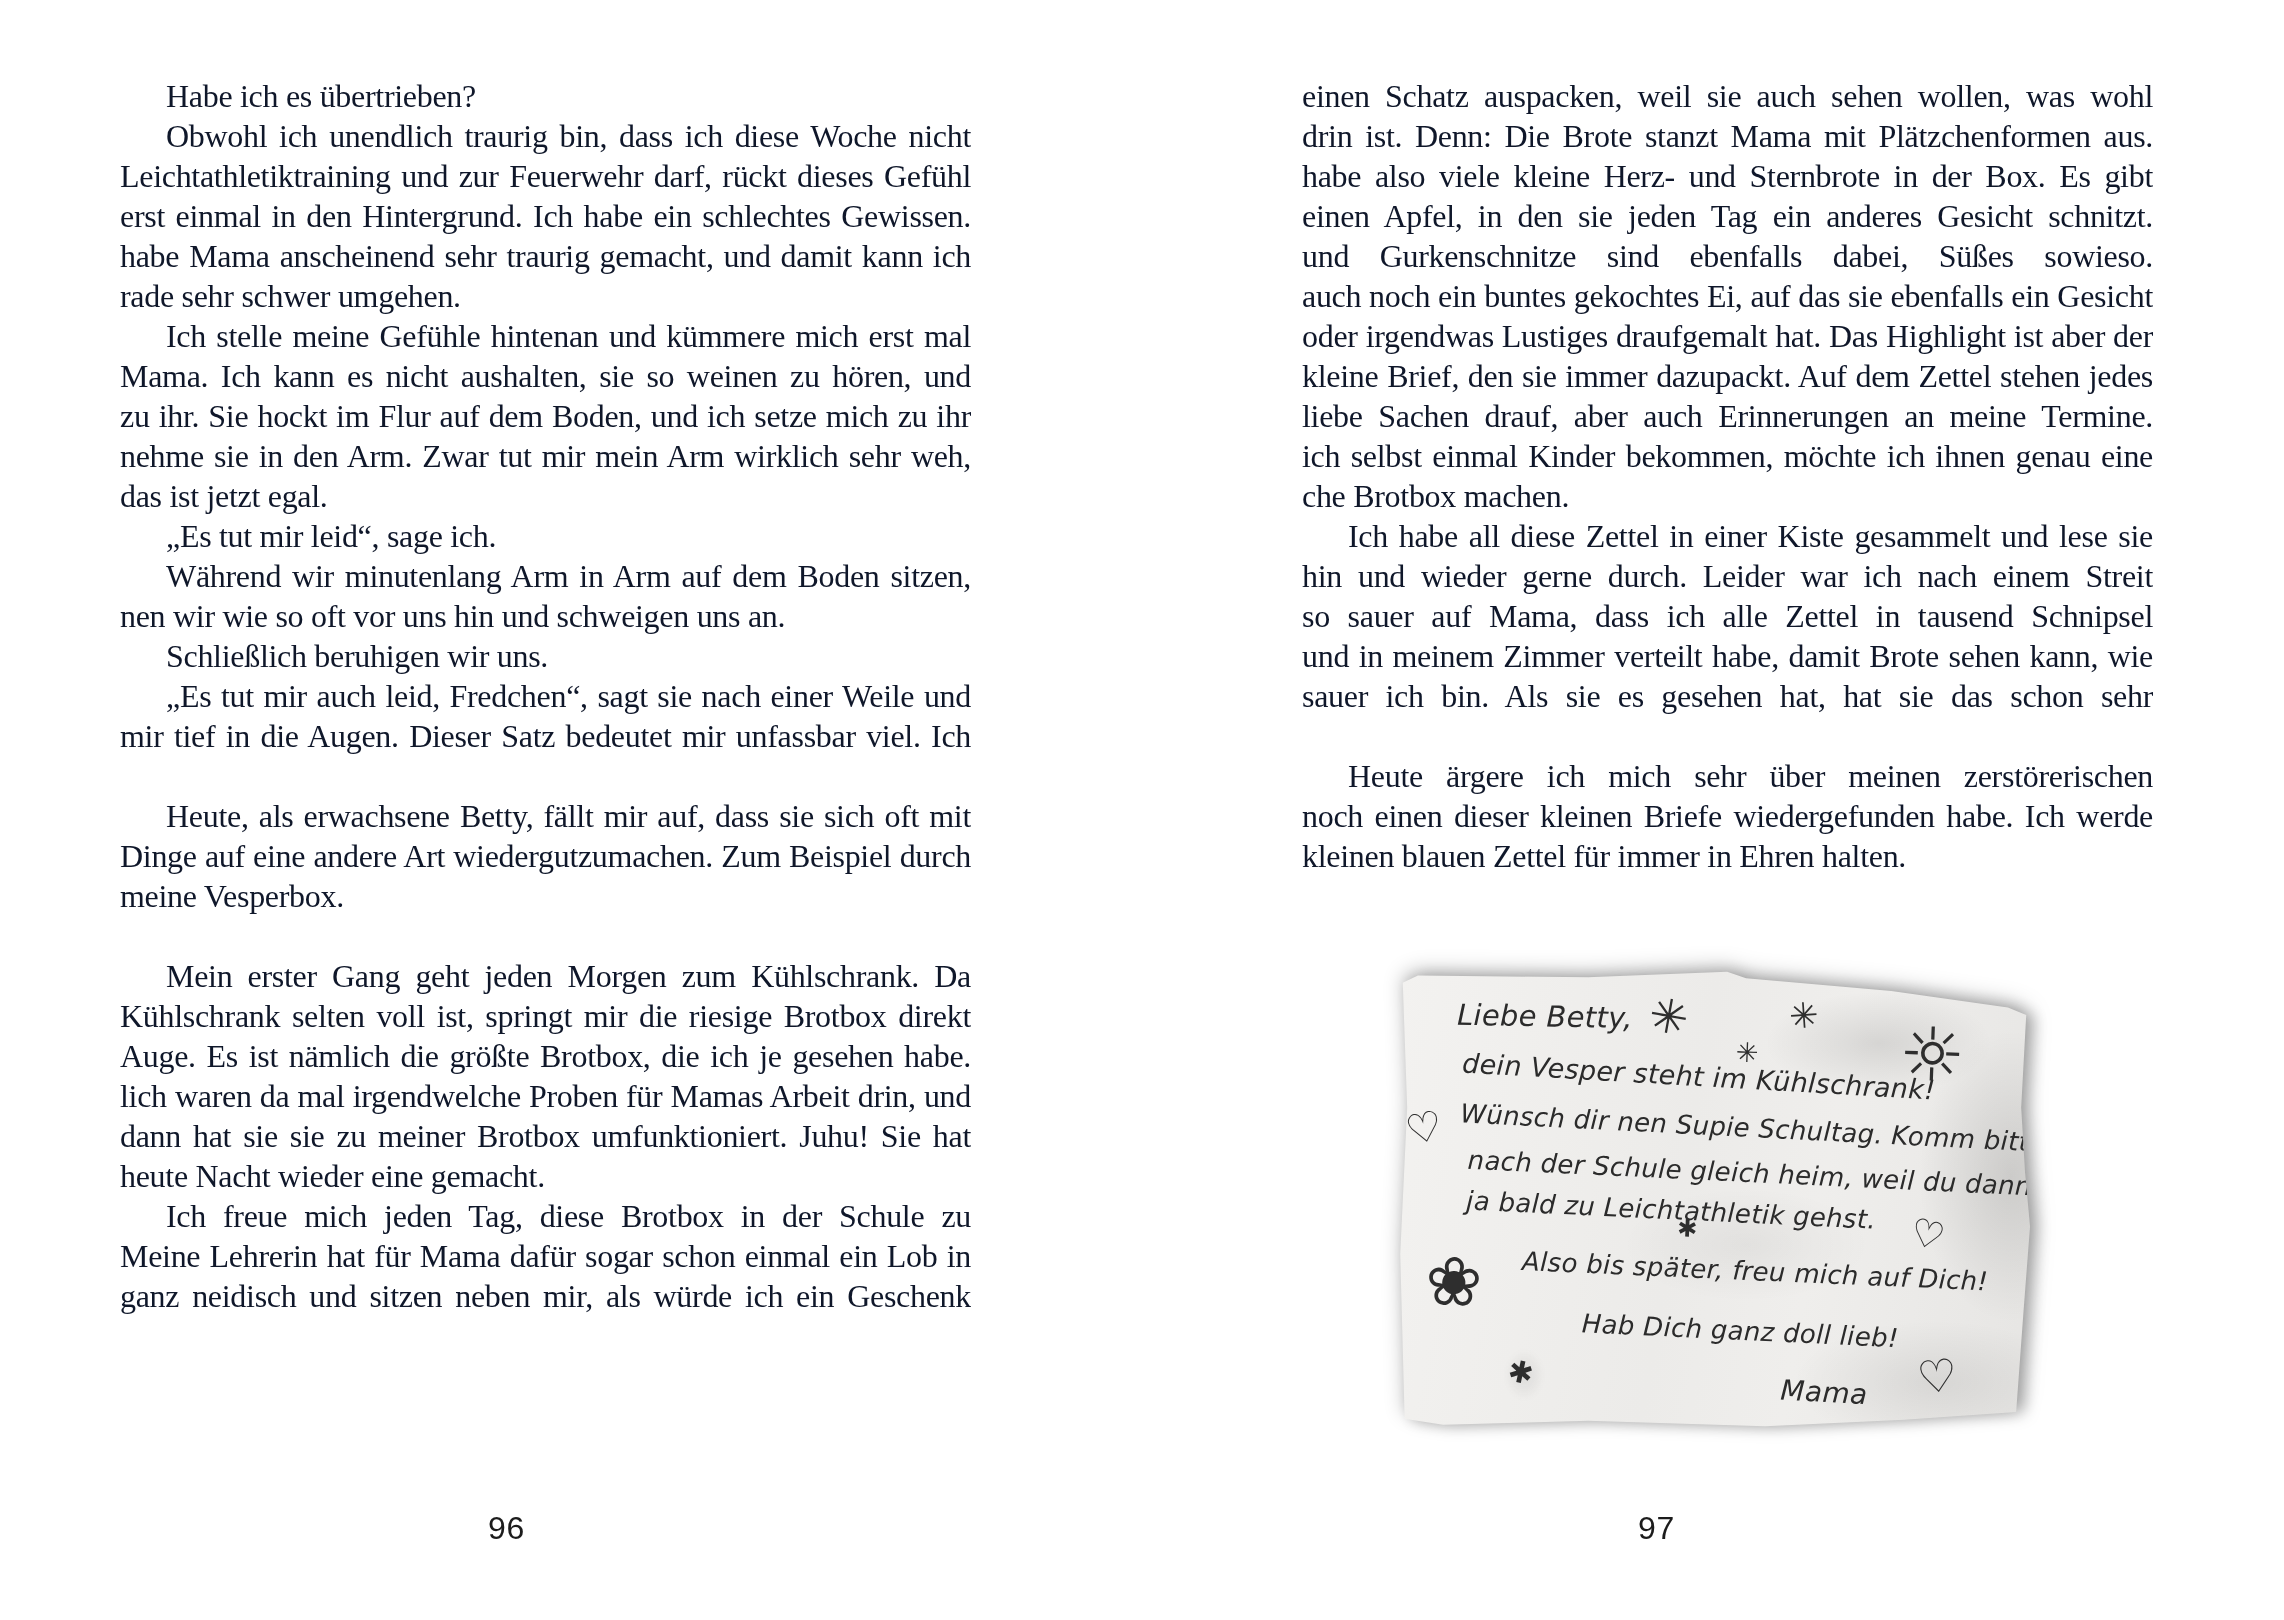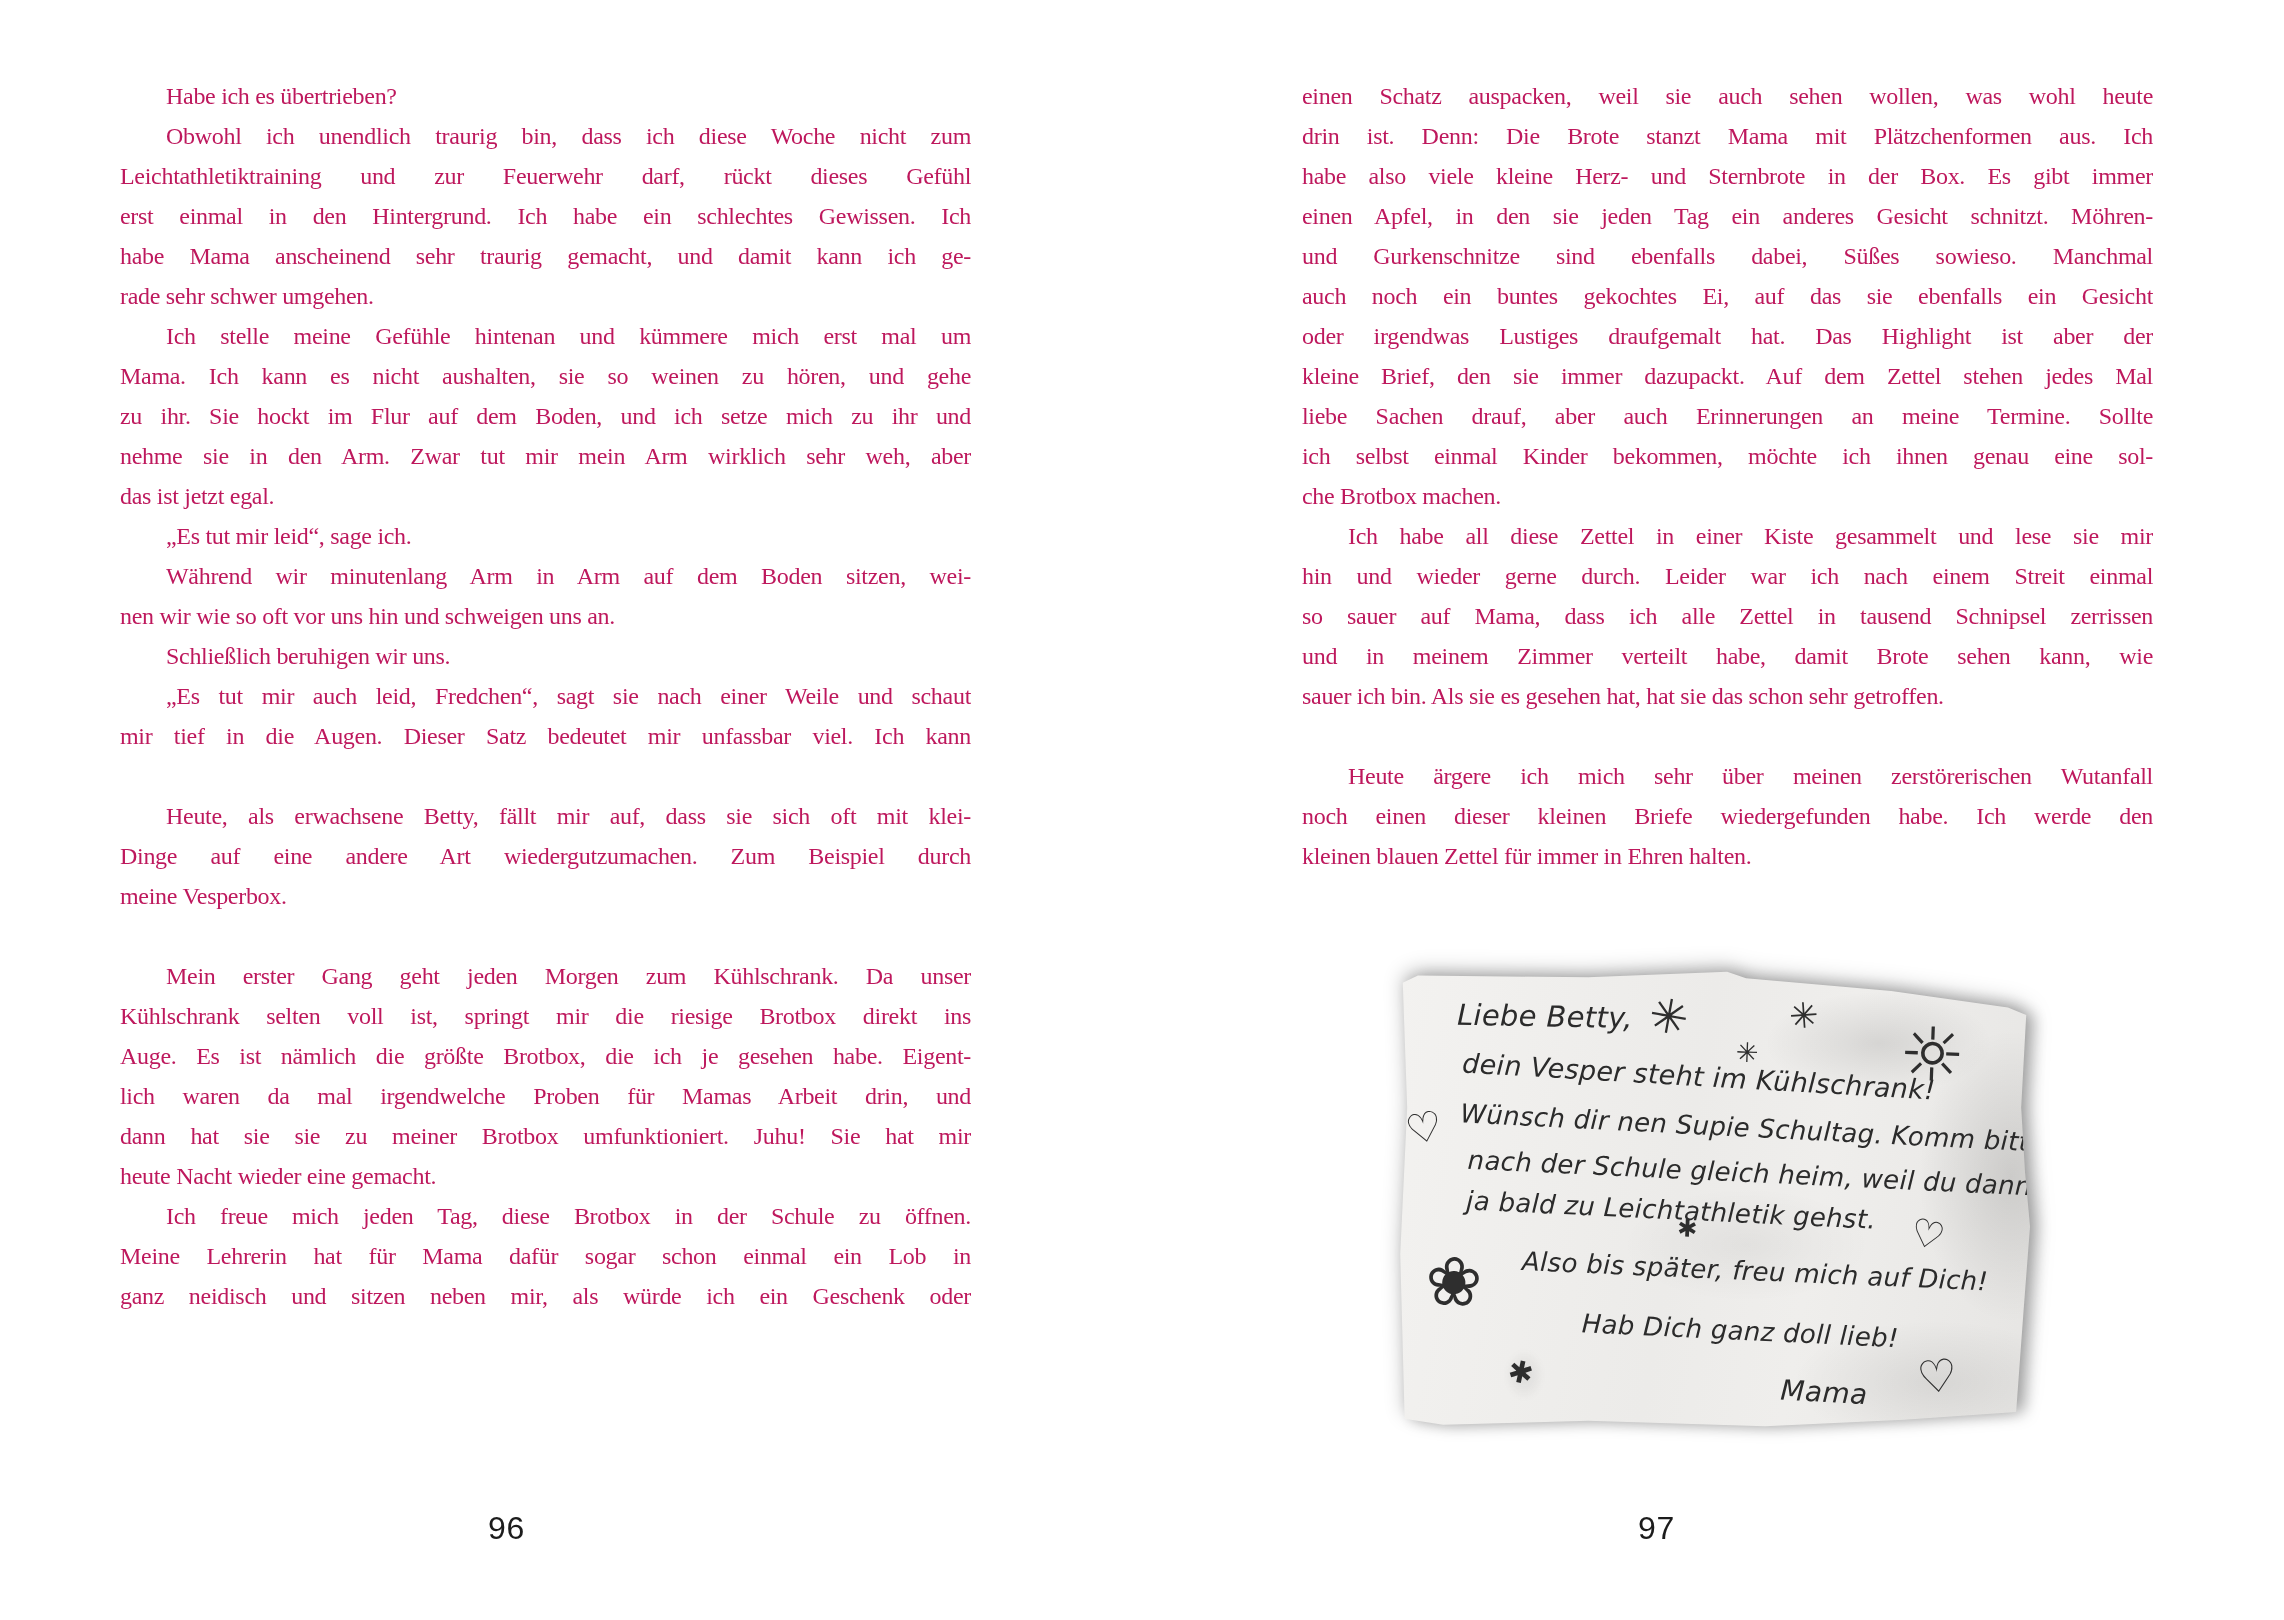--- a/index.html
+++ b/index.html
@@ -19,26 +19,26 @@
   .textblock {
     position: absolute;
     top: 76px;
   }
   .page-left  .textblock { left: 120px;  width: 851px; }
   .page-right .textblock { left: 160px;  width: 851px; } 
 
   .line {
     height: 40px;
     line-height: 40px;
-    font-size: 24px;
+    font-size: 32px;
     letter-spacing: -0.3px;
     text-align: justify;
     text-align-last: justify;
     overflow: hidden;
-    color: #be185d;
+    color: #0f172a;
   }
   .line.end { text-align-last: left; }
   .line.ind { text-indent: 46px; }
   .line.blank { }
 
   .pagenum {
     position: absolute;
     top: 1510px;
     width: 108px;
     text-align: left;

